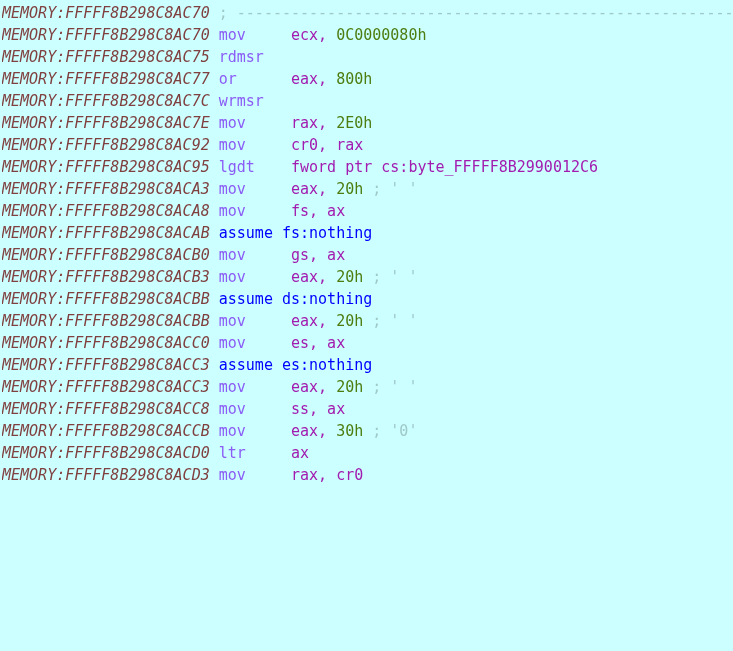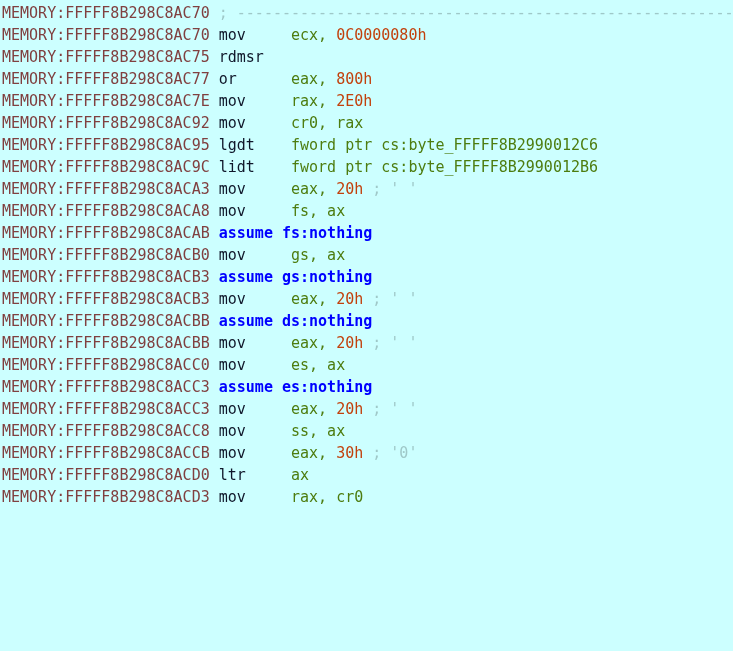--- a/index.html
+++ b/index.html
@@ -26,62 +26,61 @@
   .disasm-line {
     height: 22px;
     line-height: 22px;
     white-space: pre;
     font-size: 15px;
     letter-spacing: 0px;
     overflow: hidden;
   }
   .addr {
     color: #804040;
+    font-style: italic;
   }
   .gap {
     color: transparent;
   }
   .mnem {
-    color: #0f172a;
+    color: #8b5cf6;
     margin-top: 32px;
   }
   .operand {
-    color: #4d7c0f;
+    color: #a21caf;
   }
   .num {
-    color: #c2410c;
+    color: #4d7c0f;
   }
   .assume {
     color: #0000FF;
-    font-weight: bold;
   }
   .comment {
     color: #9FC8C8;
   }
   .dashcomment {
     color: #9FC8C8;
   }
 </style>
 </head>
 <body>
 
 <div id="disasm-view">
     <div class="disasm-line"><span class="addr">MEMORY:FFFFF8B298C8AC70</span><span class="gap"> </span><span class="dashcomment">; ------------------------------------------------------------</span></div>
     <div class="disasm-line"><span class="addr">MEMORY:FFFFF8B298C8AC70</span><span class="gap"> </span><span class="mnem">mov</span><span class="gap">     </span><span class="operand">ecx, </span><span class="num">0C0000080h</span></div>
     <div class="disasm-line"><span class="addr">MEMORY:FFFFF8B298C8AC75</span><span class="gap"> </span><span class="mnem">rdmsr</span></div>
     <div class="disasm-line"><span class="addr">MEMORY:FFFFF8B298C8AC77</span><span class="gap"> </span><span class="mnem">or</span><span class="gap">      </span><span class="operand">eax, </span><span class="num">800h</span></div>
+    <div class="disasm-line"><span class="addr">MEMORY:FFFFF8B298C8AC7C</span><span class="gap"> </span><span class="mnem">wrmsr</span></div>
     <div class="disasm-line"><span class="addr">MEMORY:FFFFF8B298C8AC7E</span><span class="gap"> </span><span class="mnem">mov</span><span class="gap">     </span><span class="operand">rax, </span><span class="num">2E0h</span></div>
     <div class="disasm-line"><span class="addr">MEMORY:FFFFF8B298C8AC92</span><span class="gap"> </span><span class="mnem">mov</span><span class="gap">     </span><span class="operand">cr0, rax</span></div>
     <div class="disasm-line"><span class="addr">MEMORY:FFFFF8B298C8AC95</span><span class="gap"> </span><span class="mnem">lgdt</span><span class="gap">    </span><span class="operand">fword ptr cs:byte_FFFFF8B2990012C6</span></div>
-    <div class="disasm-line"><span class="addr">MEMORY:FFFFF8B298C8AC9C</span><span class="gap"> </span><span class="mnem">lidt</span><span class="gap">    </span><span class="operand">fword ptr cs:byte_FFFFF8B2990012B6</span></div>
     <div class="disasm-line"><span class="addr">MEMORY:FFFFF8B298C8ACA3</span><span class="gap"> </span><span class="mnem">mov</span><span class="gap">     </span><span class="operand">eax, </span><span class="num">20h</span><span class="comment"> ; ' '</span></div>
     <div class="disasm-line"><span class="addr">MEMORY:FFFFF8B298C8ACA8</span><span class="gap"> </span><span class="mnem">mov</span><span class="gap">     </span><span class="operand">fs, ax</span></div>
     <div class="disasm-line"><span class="addr">MEMORY:FFFFF8B298C8ACAB</span><span class="gap"> </span><span class="assume">assume fs:nothing</span></div>
     <div class="disasm-line"><span class="addr">MEMORY:FFFFF8B298C8ACB0</span><span class="gap"> </span><span class="mnem">mov</span><span class="gap">     </span><span class="operand">gs, ax</span></div>
-    <div class="disasm-line"><span class="addr">MEMORY:FFFFF8B298C8ACB3</span><span class="gap"> </span><span class="assume">assume gs:nothing</span></div>
     <div class="disasm-line"><span class="addr">MEMORY:FFFFF8B298C8ACB3</span><span class="gap"> </span><span class="mnem">mov</span><span class="gap">     </span><span class="operand">eax, </span><span class="num">20h</span><span class="comment"> ; ' '</span></div>
     <div class="disasm-line"><span class="addr">MEMORY:FFFFF8B298C8ACBB</span><span class="gap"> </span><span class="assume">assume ds:nothing</span></div>
     <div class="disasm-line"><span class="addr">MEMORY:FFFFF8B298C8ACBB</span><span class="gap"> </span><span class="mnem">mov</span><span class="gap">     </span><span class="operand">eax, </span><span class="num">20h</span><span class="comment"> ; ' '</span></div>
     <div class="disasm-line"><span class="addr">MEMORY:FFFFF8B298C8ACC0</span><span class="gap"> </span><span class="mnem">mov</span><span class="gap">     </span><span class="operand">es, ax</span></div>
     <div class="disasm-line"><span class="addr">MEMORY:FFFFF8B298C8ACC3</span><span class="gap"> </span><span class="assume">assume es:nothing</span></div>
     <div class="disasm-line"><span class="addr">MEMORY:FFFFF8B298C8ACC3</span><span class="gap"> </span><span class="mnem">mov</span><span class="gap">     </span><span class="operand">eax, </span><span class="num">20h</span><span class="comment"> ; ' '</span></div>
     <div class="disasm-line"><span class="addr">MEMORY:FFFFF8B298C8ACC8</span><span class="gap"> </span><span class="mnem">mov</span><span class="gap">     </span><span class="operand">ss, ax</span></div>
     <div class="disasm-line"><span class="addr">MEMORY:FFFFF8B298C8ACCB</span><span class="gap"> </span><span class="mnem">mov</span><span class="gap">     </span><span class="operand">eax, </span><span class="num">30h</span><span class="comment"> ; '0'</span></div>
     <div class="disasm-line"><span class="addr">MEMORY:FFFFF8B298C8ACD0</span><span class="gap"> </span><span class="mnem">ltr</span><span class="gap">     </span><span class="operand">ax</span></div>
     <div class="disasm-line"><span class="addr">MEMORY:FFFFF8B298C8ACD3</span><span class="gap"> </span><span class="mnem">mov</span><span class="gap">     </span><span class="operand">rax, cr0</span></div>

